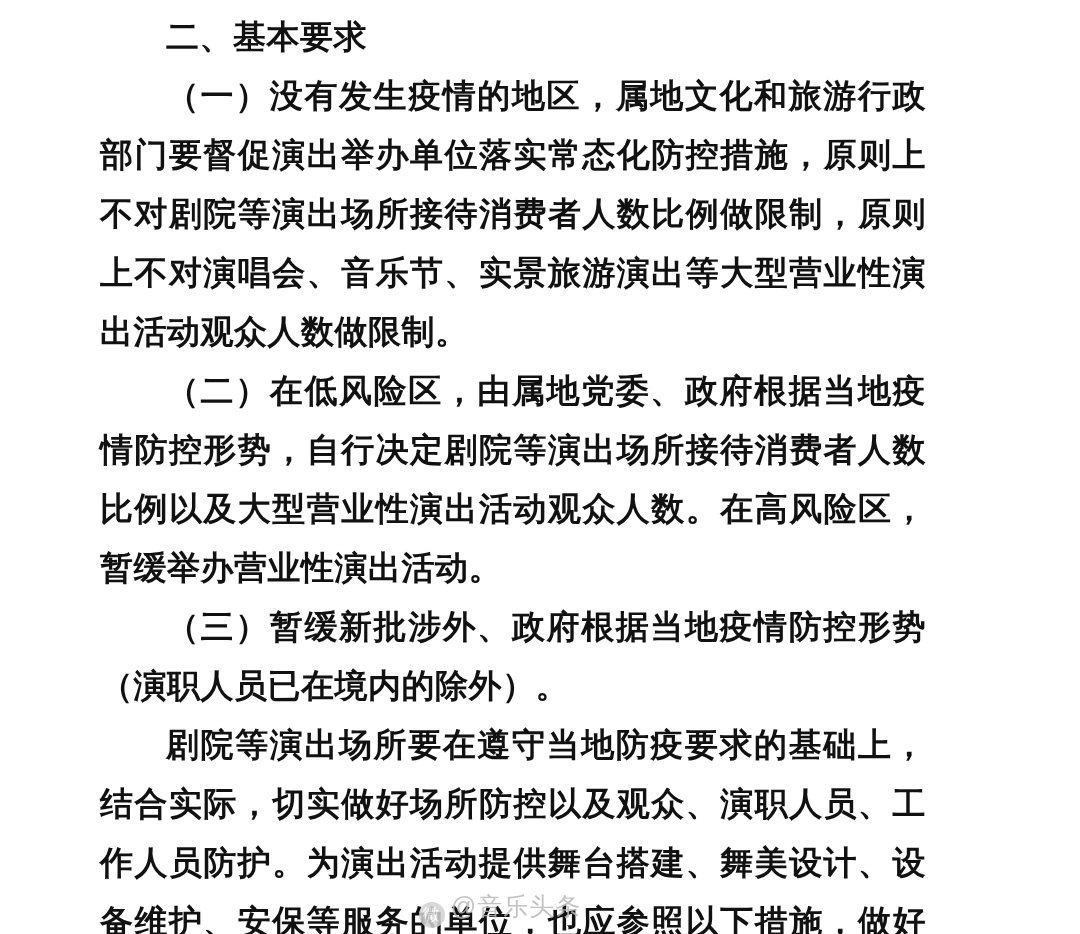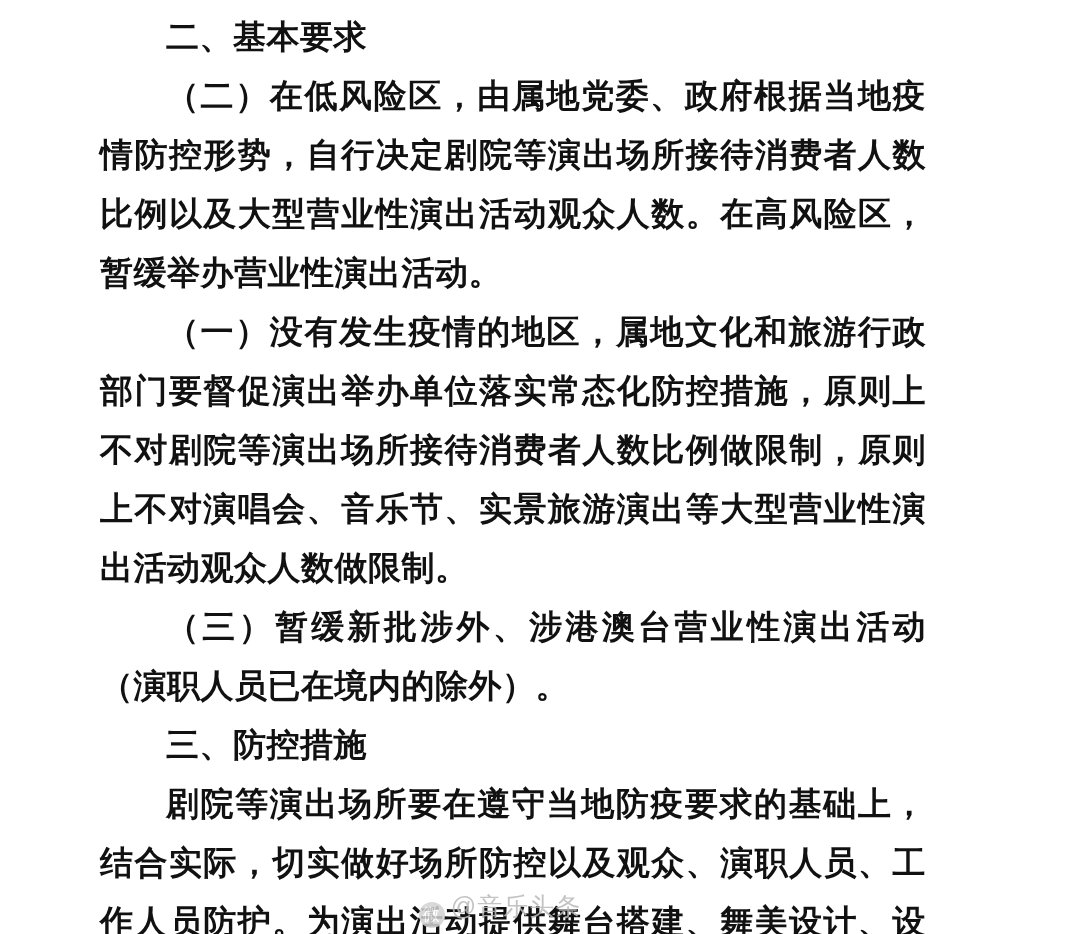--- a/index.html
+++ b/index.html
@@ -65,27 +65,26 @@
     margin-right: 6px;
   }
 </style>
 </head>
 <body>
 
 <div id="doc">
 
   <p class="para heading indent">二、基本要求</p>
 
+  <p class="para indent">（一）没有发生疫情的地区，属地文化和旅游行政部门要督促演出举办单位落实常态化防控措施，原则上不对剧院等演出场所接待消费者人数比例做限制，原则上不对演唱会、音乐节、实景旅游演出等大型营业性演出活动观众人数做限制。</p>
+
   <p class="para indent">（二）在低风险区，由属地党委、政府根据当地疫情防控形势，自行决定剧院等演出场所接待消费者人数比例以及大型营业性演出活动观众人数。在高风险区，暂缓举办营业性演出活动。</p>
 
-  <p class="para indent">（一）没有发生疫情的地区，属地文化和旅游行政部门要督促演出举办单位落实常态化防控措施，原则上不对剧院等演出场所接待消费者人数比例做限制，原则上不对演唱会、音乐节、实景旅游演出等大型营业性演出活动观众人数做限制。</p>
+  <p class="para indent">（三）暂缓新批涉外、政府根据当地疫情防控形势（演职人员已在境内的除外）。</p>
 
-  <p class="para indent">（三）暂缓新批涉外、涉港澳台营业性演出活动（演职人员已在境内的除外）。</p>
-
-  <p class="para heading indent">三、防控措施</p>
 
   <p class="para indent">剧院等演出场所要在遵守当地防疫要求的基础上，结合实际，切实做好场所防控以及观众、演职人员、工作人员防护。为演出活动提供舞台搭建、舞美设计、设备维护、安保等服务的单位，也应参照以下措施，做好相关工作人员防护。</p>
 
   <div class="watermark">
     <span class="wm-logo">微</span><span>@音乐头条</span>
   </div>
 
 </div>
 
 </body></html>

